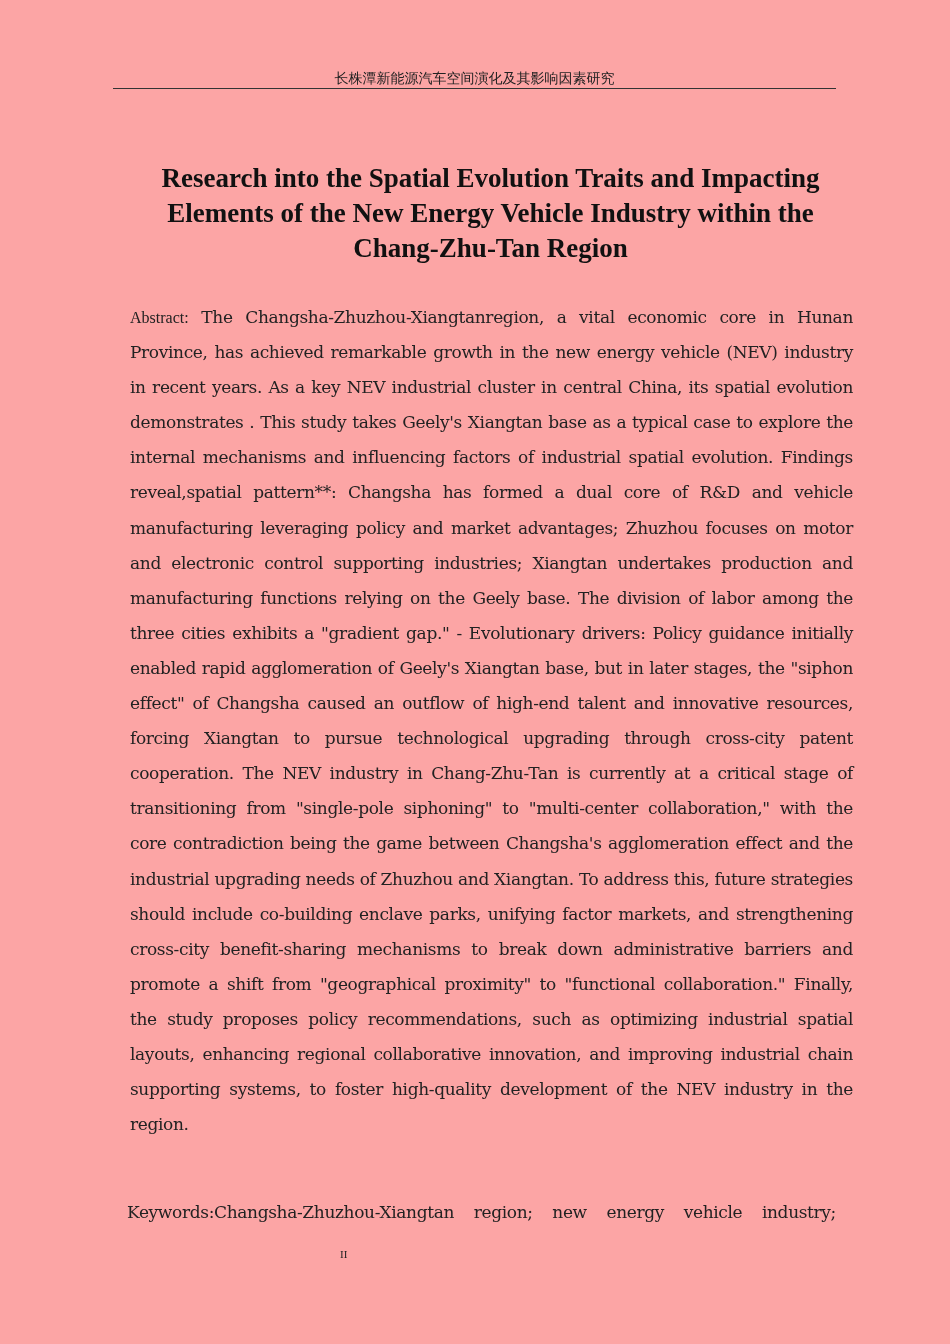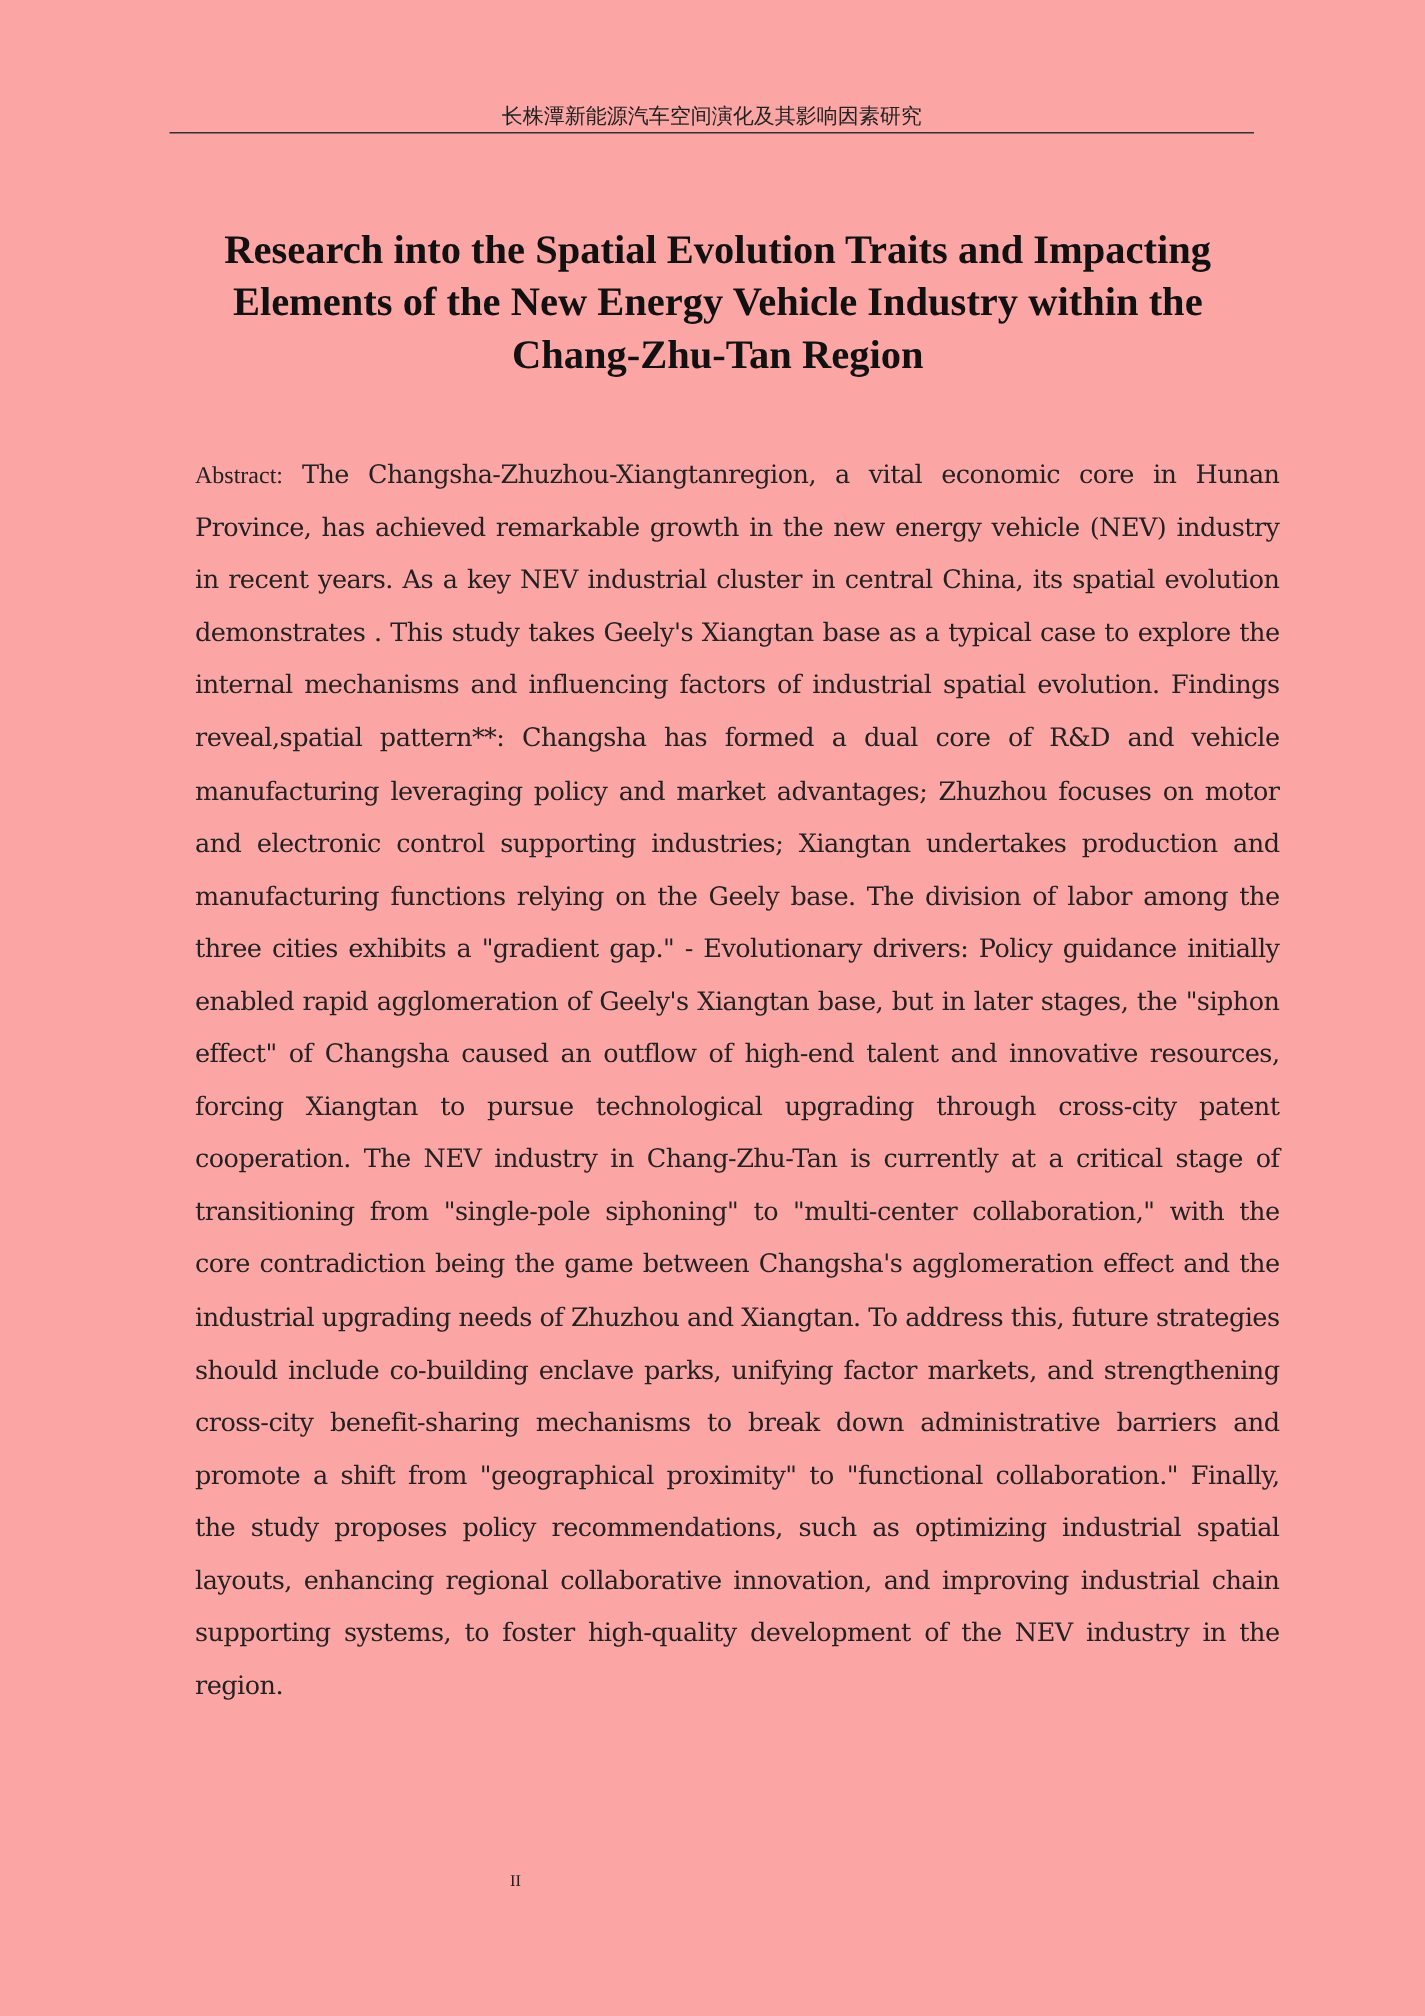--- a/index.html
+++ b/index.html
@@ -11,21 +11,21 @@
     font-family: "DejaVu Serif", serif;
     font-size: 14px; color: #222; line-height: 20px;
     border-bottom: 1.5px solid #333;
     padding-bottom: 0px;
   }
   .title {
     position: absolute; left: 113px; top: 145px; width: 723px;
     text-align: center;
     font-family: "Liberation Serif", serif;
     font-weight: bold; font-size: 27px; line-height: 35px; color: #111;
-    margin: 4px;
+    margin: 16px;
   }
   .abstract {
     position: absolute; left: 113px; top: 283px; width: 723px;
     font-family: "DejaVu Serif", serif;
     font-size: 17px; line-height: 35.1px; color: #222;
     text-align: justify; margin: 17px;
     letter-spacing: -0.35px;
     word-spacing: 0px;
   }
   .abstract-label {
@@ -48,15 +48,16 @@
 </head>
 <body>
 
 <div class="page">
   <div class="running-header">长株潭新能源汽车空间演化及其影响因素研究</div>
 
   <h1 class="title">Research into the Spatial Evolution Traits and Impacting Elements of the New Energy Vehicle Industry within the Chang-Zhu-Tan Region</h1>
 
   <p class="abstract"><span class="abstract-label">Abstract:</span><span> The Changsha-Zhuzhou-Xiangtanregion, a vital economic core in Hunan Province, has achieved remarkable growth in the new energy vehicle (NEV) industry in recent years. As a key NEV industrial cluster in central China, its spatial evolution demonstrates . This study takes Geely's Xiangtan base as a typical case to explore the internal mechanisms and influencing factors of industrial spatial evolution. Findings reveal,spatial pattern**: Changsha has formed a dual core of R&amp;D and vehicle manufacturing leveraging policy and market advantages; Zhuzhou focuses on motor and electronic control supporting industries; Xiangtan undertakes production and manufacturing functions relying on the Geely base. The division of labor among the three cities exhibits a "gradient gap." - Evolutionary drivers: Policy guidance initially enabled rapid agglomeration of Geely's Xiangtan base, but in later stages, the "siphon effect" of Changsha caused an outflow of high-end talent and innovative resources, forcing Xiangtan to pursue technological upgrading through cross-city patent cooperation. The NEV industry in Chang-Zhu-Tan is currently at a critical stage of transitioning from "single-pole siphoning" to "multi-center collaboration," with the core contradiction being the game between Changsha's agglomeration effect and the industrial upgrading needs of Zhuzhou and Xiangtan. To address this, future strategies should include co-building enclave parks, unifying factor markets, and strengthening cross-city benefit-sharing mechanisms to break down administrative barriers and promote a shift from "geographical proximity" to "functional collaboration." Finally, the study proposes policy recommendations, such as optimizing industrial spatial layouts, enhancing regional collaborative innovation, and improving industrial chain supporting systems, to foster high-quality development of the NEV industry in the region.</span></p>
 
+  <p class="keywords">Keywords:Changsha-Zhuzhou-Xiangtan region; new energy vehicle industry;</p>
 
   <div class="page-number">II</div>
 </div>
 
 </body></html>

